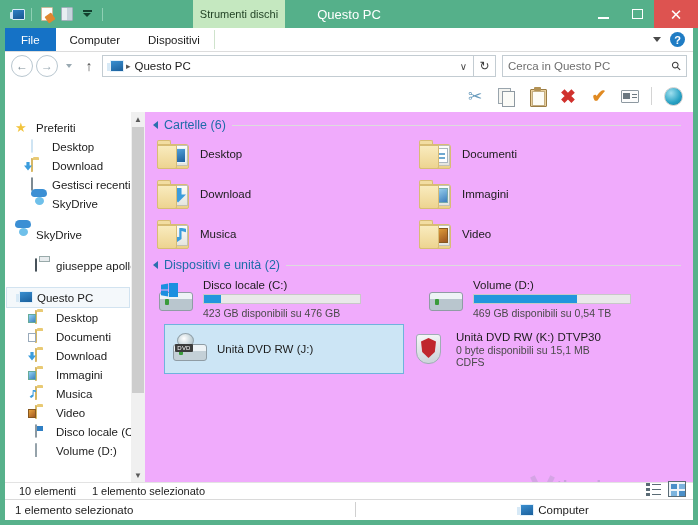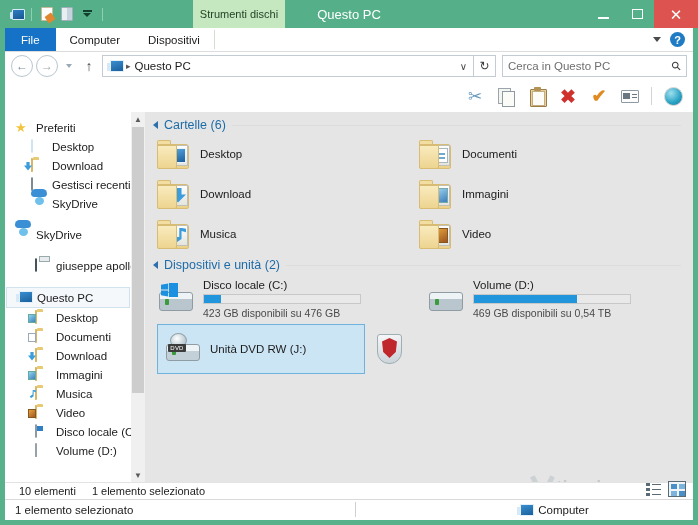--- a/index.html
+++ b/index.html
@@ -316,21 +316,21 @@
   .ic-pc-sm::before { content:""; position:absolute; left:3px; top:0; width:12px; height:10px; background:linear-gradient(160deg,#3a8fd0,#1a5f9c); border:1px solid #e3f0fa; }
   .ic-pc-sm::after { content:""; position:absolute; left:0; top:3px; width:3px; height:8px; background:#d7e9f6; }
   .ic-hdd { width: 15px; height: 11px; background: linear-gradient(180deg,#dfe6ea,#a9b6be); border:1px solid #8c9aa3; border-radius:2px; position:relative; }
   .ic-hdd::after { content:""; position:absolute; left:1px; top:1px; width:6px; height:5px; background:#2f7fc4; }
   .ic-drive-d { width: 15px; height: 10px; background: linear-gradient(180deg,#e6ebee,#b4c0c7); border:1px solid #95a2aa; border-radius: 5px 5px 3px 3px; }
   .ic-printer { width: 15px; height: 11px; background: linear-gradient(180deg,#8d9aa2,#4e5a62); border:1px solid #47525a; border-radius:2px; position:relative; }
   .ic-printer::before { content:""; position:absolute; left:3px; top:-3px; width:9px; height:4px; background:#e8ecee; border:1px solid #9aa; }
 
   
   .content {
-    flex: 1; position: relative; background: #e5e5e5;
+    flex: 1; position: relative; background: #f0abfc;
     padding: 6px 0 0 0; overflow: hidden;
   }
   .group-head {
     display: flex; align-items: center; gap: 6px;
     padding-left: 8px; margin-bottom: 2px;
   }
   .group-caret {
     width: 0; height: 0;
     border-top: 4px solid transparent; border-bottom: 4px solid transparent;
     border-right: 5px solid #2a6fae;
@@ -383,21 +383,21 @@
 
   
   .drives { display: flex; flex-wrap: wrap; padding-left: 6px; margin-top: 2px; }
   .drive {
     width: 270px; height: 50px;
     display: flex; align-items: center; gap: 8px;
     padding-left: 6px;
   }
   .drive.sel {
     background: #cce5f5; border: 1px solid #6fb3dd;
-    width: 208px; margin-left: 6px; padding-left: 6px;
+    width: 240px; margin-left: 13px; padding-left: 6px;
   }
   .drive-ico { width: 38px; height: 32px; position: relative; flex: none; }
   .hdd-body {
     position: absolute; left: 2px; top: 9px; width: 34px; height: 19px;
     background: linear-gradient(180deg,#eef3f6 0 35%,#b9c6ce 36% 100%);
     border: 1px solid #8f9ca4; border-radius: 3px;
   }
   .hdd-led {
     position: absolute; left: 5px; bottom: 5px; width: 4px; height: 6px;
     background: #3a9b3a; border-radius: 1px;
@@ -832,20 +832,25 @@
           <span class="drive-info">
             <span class="drive-name" style="display:block;margin-bottom:0;">Unità DVD RW (J:)</span>
           </span>
         </div>
 
         <div class="drive">
           <span class="shield-ico">
             <span class="shield-body"></span>
             <span class="shield-emblem"></span>
           </span>
+          <span class="drive-info">
+            <span class="drive-name" style="display:block;margin-bottom:1px;">Unità DVD RW (K:) DTVP30</span>
+            <span class="drive-free" style="display:block;">0 byte disponibili su 15,1 MB</span>
+            <span class="drive-fs" style="display:block;">CDFS</span>
+          </span>
         </div>
 
       </div>
     </div>
   </div>
 
   <div class="wm-x"></div>
   <div class="watermark">
     <span>nexthardware.com</span>
     <span class="sub">your ultimate professional resource</span>

